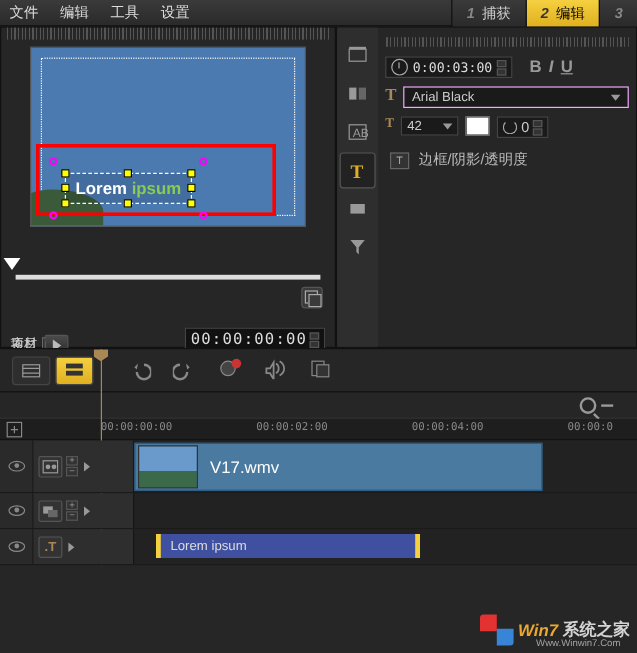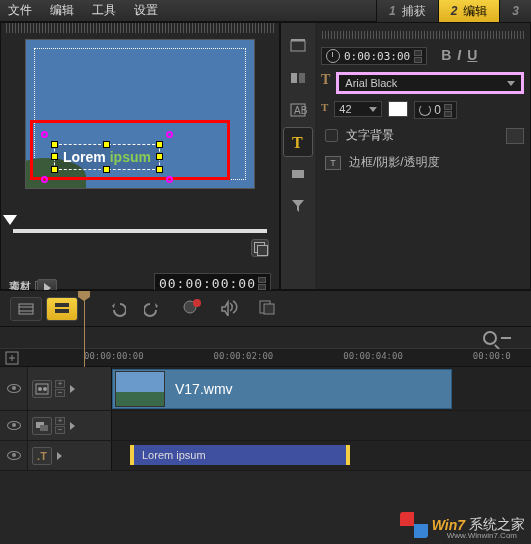--- a/index.html
+++ b/index.html
@@ -45,21 +45,21 @@
 .prop-row{display:flex;align-items:flex-start;gap:6px;margin-bottom:7px}
 .clockbox{display:flex;align-items:center;gap:4px;background:#1a1a1a;border:1px solid #444;padding:1px 4px}
 .clock-icon{width:14px;height:14px;border:1px solid #aaa;border-radius:50%;position:relative}
 .clock-icon::after{content:"";position:absolute;left:5px;top:2px;width:1px;height:5px;background:#aaa}
 .tc-small{font-family:monospace;font-size:11px;color:#ddd}
 .biu{display:flex;gap:6px;margin-left:8px}
 .biu span{font-weight:bold;font-size:14px;color:#999;cursor:pointer}
 .biu .i{font-style:italic}
 .biu .u{text-decoration:underline}
 .ticon{color:#a85;font-weight:bold;font-size:14px;font-family:serif}
-.font-select{flex:1;background:#1a1a1a;border:3px solid #f0abfc;padding:2px 6px;color:#ccc;font-size:11px;display:flex;justify-content:space-between;align-items:center}
+.font-select{flex:1;background:#1a1a1a;border:1px solid #f0abfc;padding:2px 6px;color:#ccc;font-size:11px;display:flex;justify-content:space-between;align-items:center}
 .caret{width:0;height:0;border-left:4px solid transparent;border-right:4px solid transparent;border-top:5px solid #999}
 .sizebox{width:48px;background:#1a1a1a;border:1px solid #444;padding:1px 4px;display:flex;justify-content:space-between;align-items:center;font-size:11px}
 .colorbox{width:20px;height:16px;background:#fff;border:1px solid #444}
 .rotbox{display:flex;align-items:center;gap:3px;background:#1a1a1a;border:1px solid #444;padding:1px 4px}
 .rot-icon{width:12px;height:12px;border:1px solid #aaa;border-radius:50%;border-top-color:transparent;position:relative}
 .radio-row{display:flex;align-items:center;gap:8px;margin:8px 0 8px 4px}
 .radio{width:12px;height:12px;border:1px solid #888;border-radius:50%;background:#222;position:relative}
 .radio.checked::after{content:"";position:absolute;left:2px;top:2px;width:6px;height:6px;background:#ddd;border-radius:50%}
 .gridbtn{width:22px;height:20px;background:#2a2a2a;border:1px solid #444;border-radius:2px;display:grid;grid-template-columns:1fr 1fr 1fr;grid-template-rows:1fr 1fr 1fr;gap:1px;padding:2px}
 .gridbtn div{background:#666}
@@ -92,21 +92,21 @@
 .plusminus div{width:10px;height:8px;background:#333;border:1px solid #555;font-size:8px;line-height:6px;text-align:center;color:#999}
 .clip-video{position:absolute;left:0;top:2px;height:40px;width:340px;background:#4a7aa0;border:1px solid #2a5a80;display:flex;align-items:center}
 .clip-thumb{width:50px;height:36px;background:linear-gradient(#6a9acc 60%,#3a6a4a 60%);margin:0 2px;border:1px solid #333}
 .clip-label{color:#fff;font-size:14px;margin-left:8px}
 .clip-title{position:absolute;left:18px;top:4px;height:20px;width:220px;background:#4050a0;border-left:4px solid #f5d040;border-right:4px solid #f5d040;display:flex;align-items:center;padding:0 8px;color:#ddd;font-size:11px}
 .watermark{position:absolute;right:6px;bottom:6px;display:flex;align-items:center;gap:4px;opacity:.95}
 .watermark .flag{width:28px;height:26px;position:relative}
 .watermark .flag::before{content:"";position:absolute;left:0;top:0;width:14px;height:14px;background:#e33;border-radius:3px 0 0 0}
 .watermark .flag::after{content:"";position:absolute;right:0;bottom:0;width:14px;height:14px;background:#3a8ae0;border-radius:0 0 3px 0}
 .watermark .t1{color:#f5b030;font-weight:bold;font-size:14px;font-style:italic}
-.watermark .t2{color:#ddd;font-weight:normal;font-size:14px}
+.watermark .t2{color:#ddd;font-weight:bold;font-size:14px}
 .watermark .sub{position:absolute;right:8px;bottom:-2px;font-size:8px;color:#aaa}
 .chev{width:0;height:0;border-top:4px solid transparent;border-bottom:4px solid transparent;border-left:5px solid #999;margin-left:2px}
 .expand-icon{position:absolute;left:2px;top:0;width:20px;height:18px;display:flex;align-items:center;justify-content:center}
 </style>
 </head>
 <body>
 
 <div class="menubar">
   <span>文件</span>
   <span>编辑</span>
@@ -239,26 +239,20 @@
         <div class="colorbox"></div>
         <div class="rotbox">
           <div class="rot-icon"></div>
           <span>0</span>
           <div class="spinner">
               <div></div>
               <div></div>
             </div>
         </div>
       </div>
-      <div class="radio-row">
-        <div class="checkbox"></div>
-        <span>文字背景</span>
-        <div style="flex:1"></div>
-        <div style="width:18px;height:16px;background:#333;border:1px solid #555"></div>
-      </div>
       <div class="link-row">
         <div class="tbox-icon">T</div>
         <span>边框/阴影/透明度</span>
       </div>
     </div>
   </div>
 </div>
 
 <div class="timeline">
   <div class="tl-toolbar">

